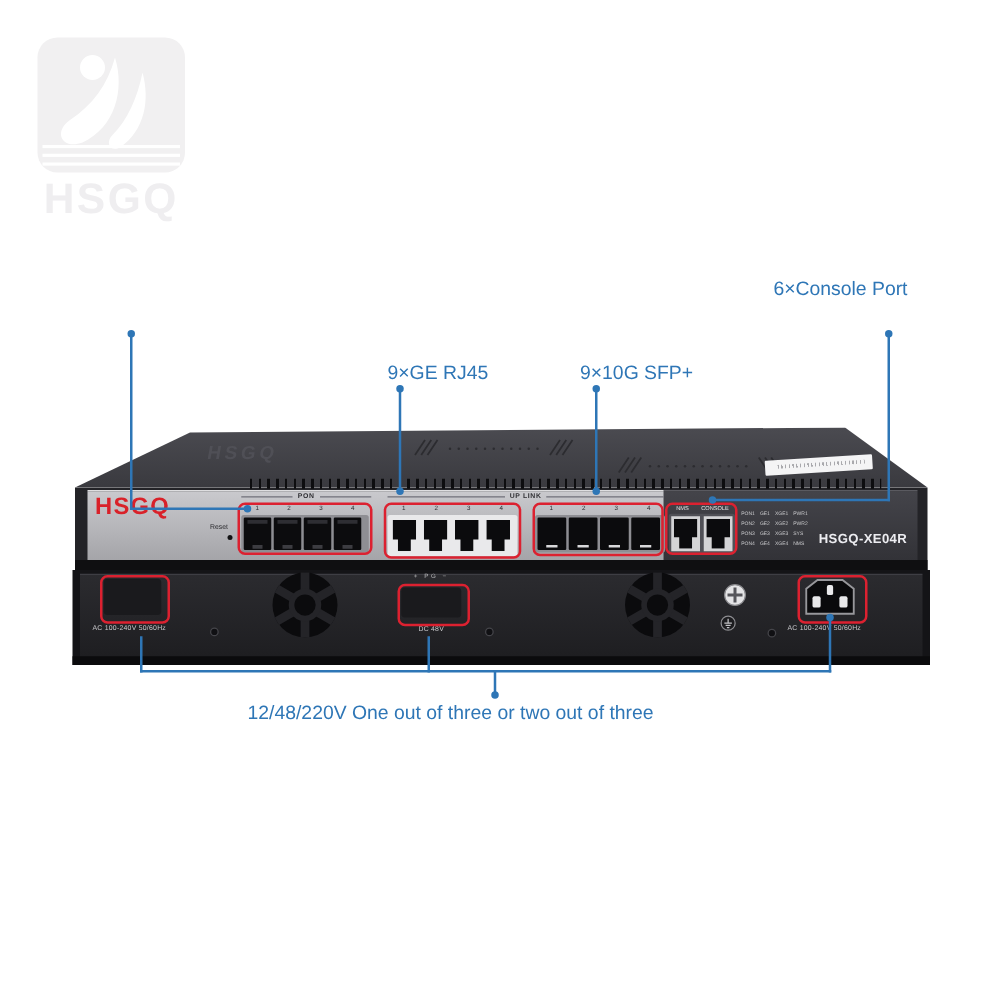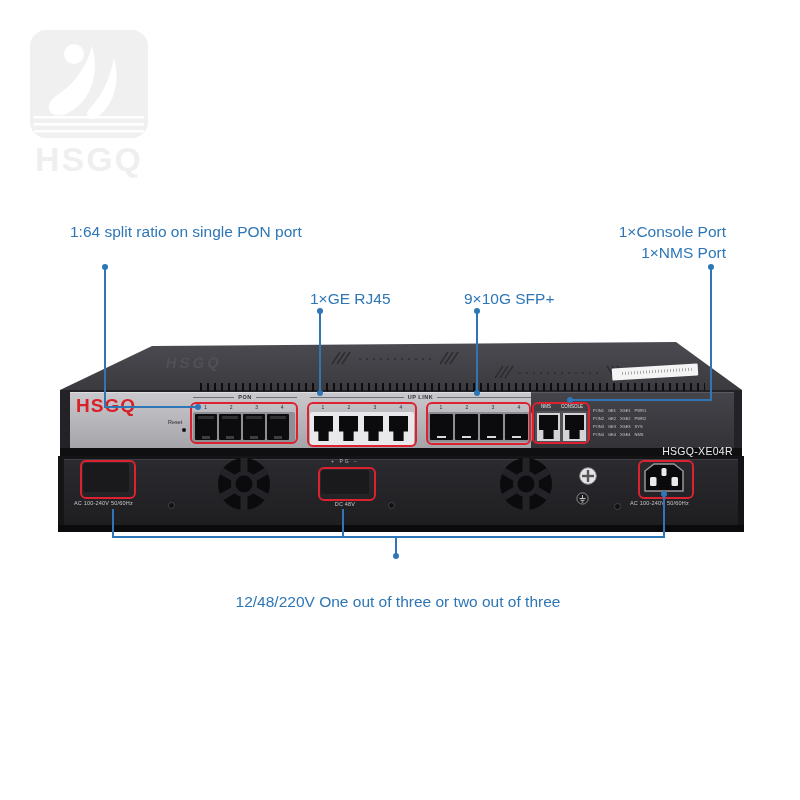--- a/index.html
+++ b/index.html
@@ -49,29 +49,27 @@
     <path d="M62,16 C70,42 62,72 36,84 C20,90 12,76 26,66 C44,54 56,38 62,16 Z" fill="#ffffff"></path>
     <path d="M84,28 C90,50 86,74 66,88 C58,92 54,84 60,78 C72,66 80,48 84,28 Z" fill="#ffffff"></path>
     <rect x="4" y="86" width="110" height="2.5" fill="#ffffff"></rect>
     <rect x="4" y="93" width="110" height="2.5" fill="#ffffff"></rect>
     <rect x="4" y="100" width="110" height="2.5" fill="#ffffff"></rect>
   </svg>
 </div>
 <div class="wm-text">HSGQ</div>
 
 <div class="ann" style="left:70px;top:221px">
-  <div>1:64 split ratio on single PON port</div>
 </div>
 <div class="ann" style="left:526px;top:221px;width:200px;text-align:right">
-  <div>1×Console Port</div>
-  <div>1×NMS Port</div>
-</div>
-<div class="ann" style="left:310px;top:288px">1×GE RJ45</div>
+  <div>6×Console Port</div>
+</div>
+<div class="ann" style="left:310px;top:288px">9×GE RJ45</div>
 <div class="ann" style="left:464px;top:288px">9×10G SFP+</div>
-<div class="ann" style="left:198px;top:591px;width:400px;text-align:center">12/48/220V One out of three or two out of three</div>
+<div class="ann" style="left:198px;top:560px;width:400px;">12/48/220V One out of three or two out of three</div>
 
 <div class="dot" style="left:102px;top:264px"></div>
 <div class="lineV" style="left:104px;top:267px;height:141px"></div>
 <div class="lineH" style="left:104px;top:406px;width:94px"></div>
 <div class="dot" style="left:195px;top:404px"></div>
 
 <div class="dot" style="left:317px;top:308px"></div>
 <div class="lineV" style="left:319px;top:311px;height:83px"></div>
 <div class="dot" style="left:317px;top:390px"></div>
 
@@ -243,21 +241,21 @@
   <span>PON3</span>
   <span>GE3</span>
   <span>XGE3</span>
   <span>SYS</span>
   <span>PON4</span>
   <span>GE4</span>
   <span>XGE4</span>
   <span>NMS</span>
 </div>
 
-<div class="abs" style="left:655px;top:445px;width:85px;text-align:center;font-weight:normal;font-size:10.5px;
+<div class="abs" style="left:655px;top:425px;width:85px;font-weight:bold;font-size:10.5px;
      color:#ececf0;letter-spacing:.3px;z-index:20">HSGQ-XE04R</div>
 
 <div class="red" style="left:190px;top:402px;width:104px;height:38px"></div>
 <div class="red" style="left:307px;top:402px;width:106px;height:41px"></div>
 <div class="red" style="left:426px;top:402px;width:101px;height:39px"></div>
 <div class="red" style="left:532px;top:402px;width:54px;height:38px"></div>
 
 <div class="abs" style="left:58px;top:456px;width:686px;height:76px;background:#141417"></div>
 <div class="abs" style="left:64px;top:459px;width:674px;height:66px;
      background:linear-gradient(#2b2b2f,#1e1e21);border-top:1px solid #3e3e44"></div>

